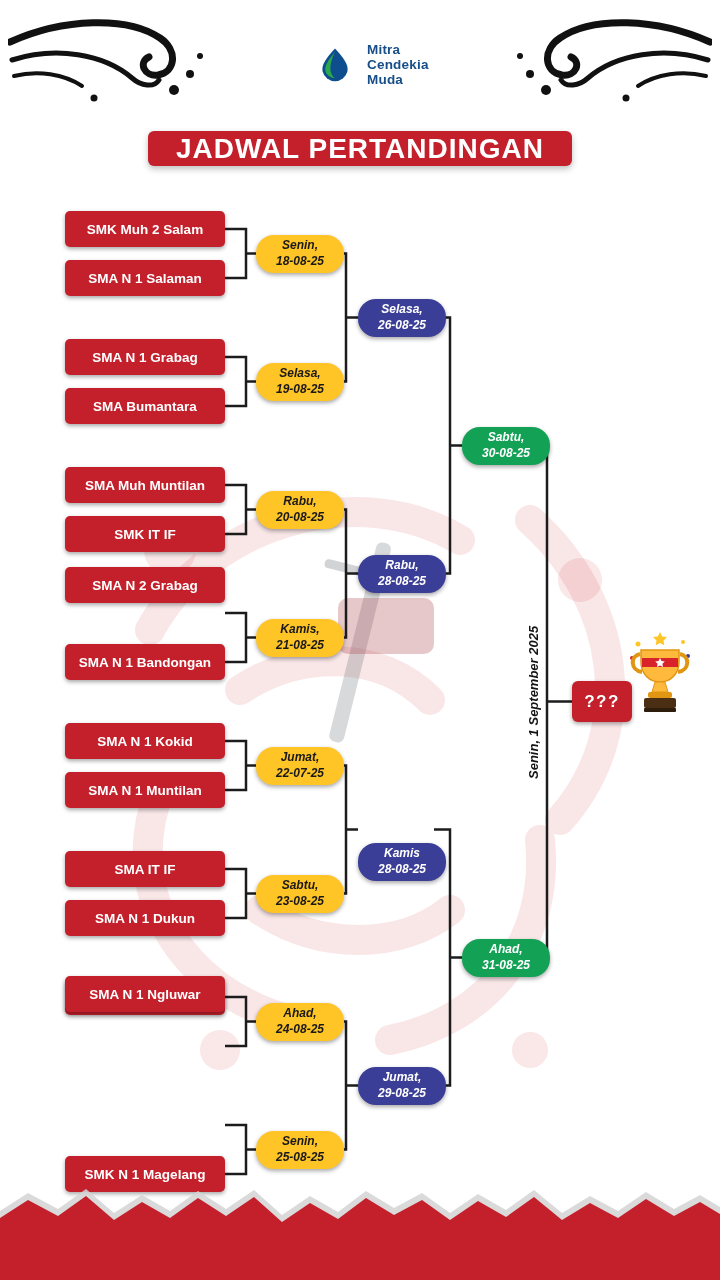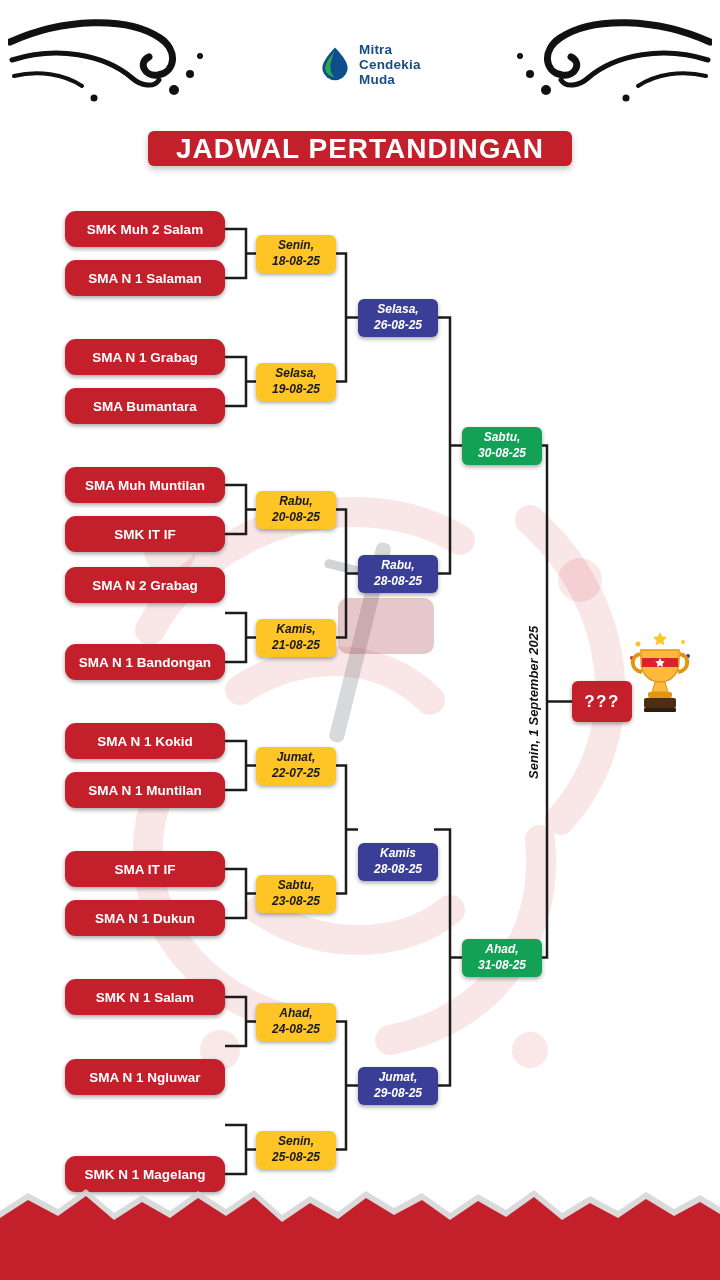--- a/index.html
+++ b/index.html
@@ -4,34 +4,34 @@
 <style>
   * { margin:0; padding:0; box-sizing:border-box; }
   html,body { width:720px; height:1280px; background:#fff; overflow:hidden;
     font-family:"Liberation Sans","DejaVu Sans",sans-serif; }
   .page { position:relative; width:720px; height:1280px; background:#fff; overflow:hidden; }
 
   .flourish { position:absolute; top:12px; }
   .flourish.left { left:8px; }
   .flourish.right { right:8px; transform:scaleX(-1); }
 
-  .logo { position:absolute; left:316px; top:42px; display:flex; align-items:flex-start; gap:5px; }
+  .logo { position:absolute; left:316px; top:42px; display:flex; align-items:center; gap:13px; }
   .logo-text { font-size:13.5px; font-weight:bold; color:#174e87; line-height:1.12; letter-spacing:.2px; }
 
   .title-banner { position:absolute; left:148px; top:131px; width:424px; height:35px;
     background:var(--red); color:#fff; border-radius:6px; display:flex; align-items:center; justify-content:center;
     font-size:28px; font-weight:bold; letter-spacing:1px; box-shadow:0 3px 6px rgba(0,0,0,.25); }
 
   .connectors { position:absolute; left:0; top:0; pointer-events:none; }
 
   .team { position:absolute; left:65px; width:160px; height:36px; background:var(--red); color:#fff;
-    border-radius:11px; display:flex; align-items:center; justify-content:center;
+    border-radius:5px; display:flex; align-items:center; justify-content:center;
     font-size:13.5px; font-weight:bold; box-shadow:0 2px 4px rgba(0,0,0,.35); z-index:2; text-align:center; }
 
-  .date { position:absolute; width:80px; height:38px; border-radius:6px; z-index:2;
+  .date { position:absolute; width:88px; height:38px; border-radius:18px; z-index:2;
     display:flex; flex-direction:column; align-items:center; justify-content:center;
     font-size:12px; font-style:italic; font-weight:bold; line-height:1.3;
     box-shadow:0 2px 4px rgba(0,0,0,.35); text-align:center; }
   .ybox { left:256px; background:var(--yellow); color:#191919; }
   .bbox { left:358px; background:var(--blue); color:#fff; }
   .gbox { left:462px; background:var(--green); color:#fff; }
 
   .final-box { position:absolute; left:572px; top:681px; width:60px; height:41px; background:var(--red);
     color:#fff; border-radius:6px; display:flex; align-items:center; justify-content:center;
     font-size:17px; font-weight:bold; letter-spacing:1.5px; box-shadow:0 2px 4px rgba(0,0,0,.35); z-index:2; }
@@ -140,21 +140,21 @@
   <div class="team" style="top:388px">SMA Bumantara</div>
   <div class="team" style="top:467px">SMA Muh Muntilan</div>
   <div class="team" style="top:516px">SMK IT IF</div>
   <div class="team" style="top:567px">SMA N 2 Grabag</div>
   <div class="team" style="top:644px">SMA N 1 Bandongan</div>
   <div class="team" style="top:723px">SMA N 1 Kokid</div>
   <div class="team" style="top:772px">SMA N 1 Muntilan</div>
   <div class="team" style="top:851px">SMA IT IF</div>
   <div class="team" style="top:900px">SMA N 1 Dukun</div>
   <div class="team" style="top:979px">SMK N 1 Salam</div>
-  <div class="team" style="top:1059px">SMA N 1 Ngluwar</div>
+  <div class="team" style="top:976px">SMA N 1 Ngluwar</div>
   <div class="team" style="top:1156px">SMK N 1 Magelang</div>
 
   <div class="date ybox" style="top:235px">
     <span>Senin,</span>
     <span>18-08-25</span>
   </div>
   <div class="date ybox" style="top:363px">
     <span>Selasa,</span>
     <span>19-08-25</span>
   </div>

